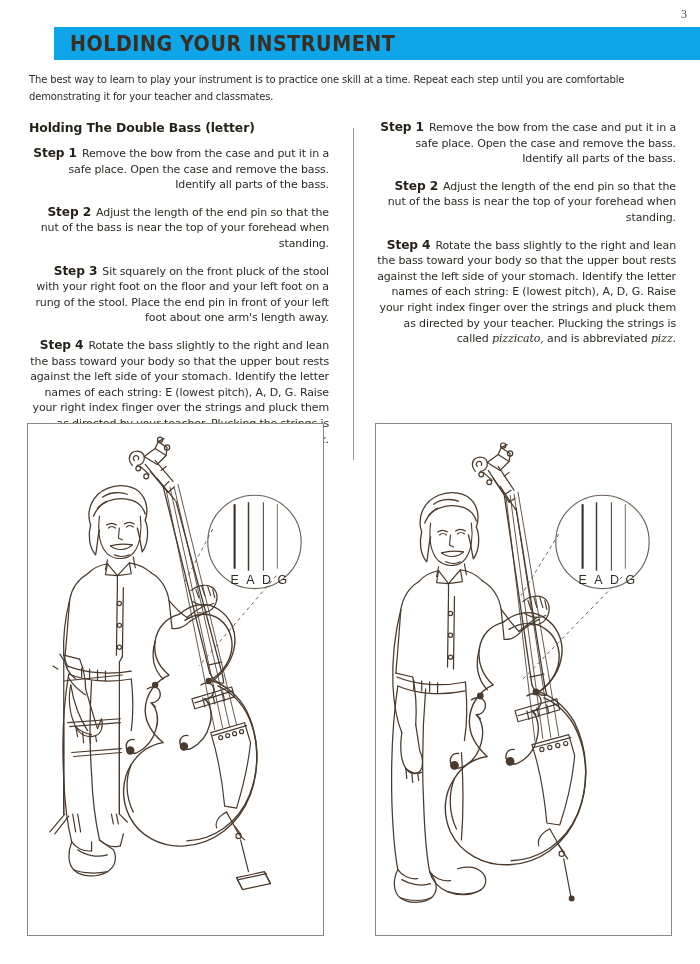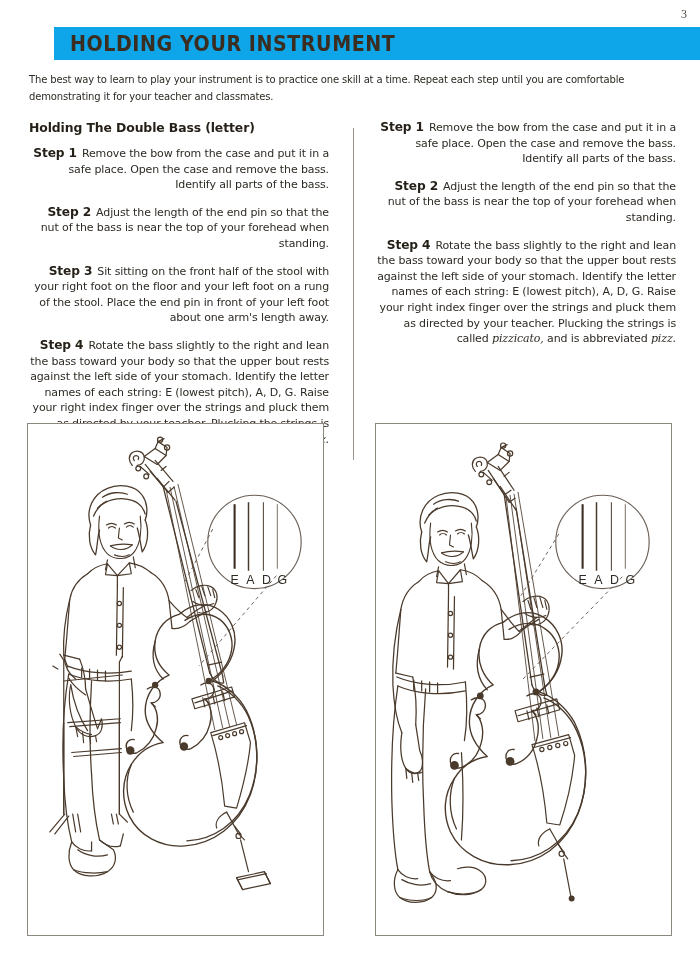--- a/index.html
+++ b/index.html
@@ -151,21 +151,21 @@
 
     <div class="step">
       <span class="step-label">Step 1</span><span>Remove the bow from the case and put it in a safe place.  Open the case and remove the bass.  Identify all parts of the bass.</span>
     </div>
 
     <div class="step">
       <span class="step-label">Step 2</span><span>Adjust the length of the end pin so that the nut of the bass is near the top of your forehead when standing.</span>
     </div>
 
     <div class="step">
-      <span class="step-label">Step 3</span><span>Sit sitting on the front half of the stool with your right foot on the floor and your left foot on a rung of the stool.  Place the end pin in front of your left foot about one arm's length away.</span>
+      <span class="step-label">Step 3</span><span>Sit squarely on the front pluck of the stool with your right foot on the floor and your left foot on a rung of the stool.  Place the end pin in front of your left foot about one arm's length away.</span>
     </div>
 
     <div class="step">
       <span class="step-label">Step 4</span><span>Rotate the bass slightly to the right and lean the bass toward your body so that the upper bout rests against the left side of your stomach.  Identify the letter names of each string: E (lowest pitch), A, D, G.  Raise your right index finger over the strings and pluck them as directed by your teacher.  Plucking the strings is called </span><span class="ital">pizzicato,</span><span> and is abbreviated </span><span class="ital">pizz.</span>
     </div>
   </div>
 
   <div class="col col-right">
 
     <div class="step">

